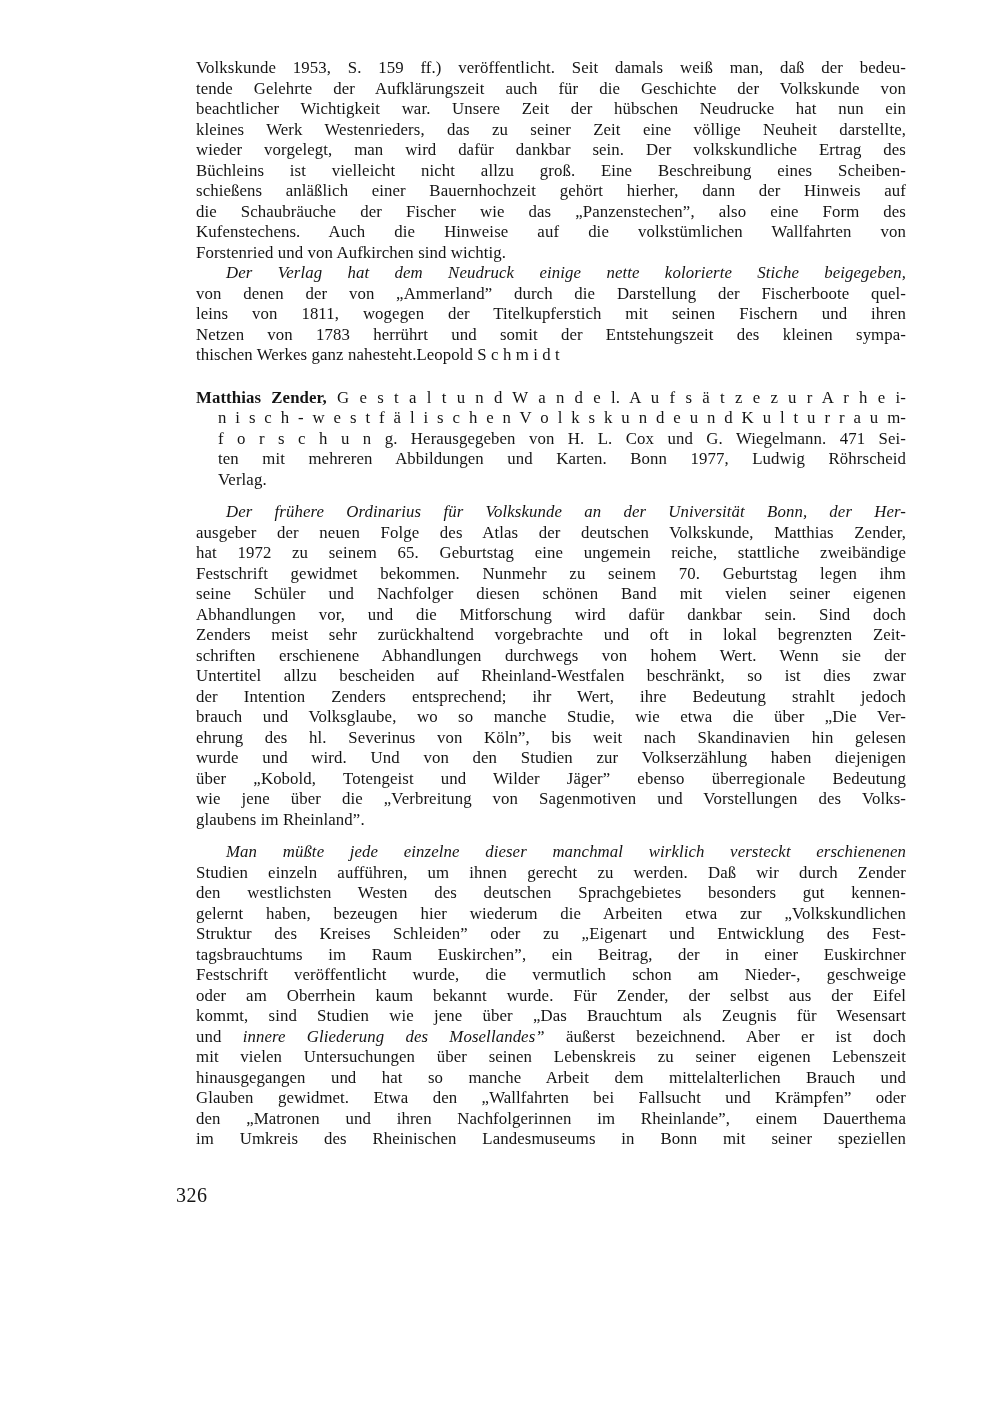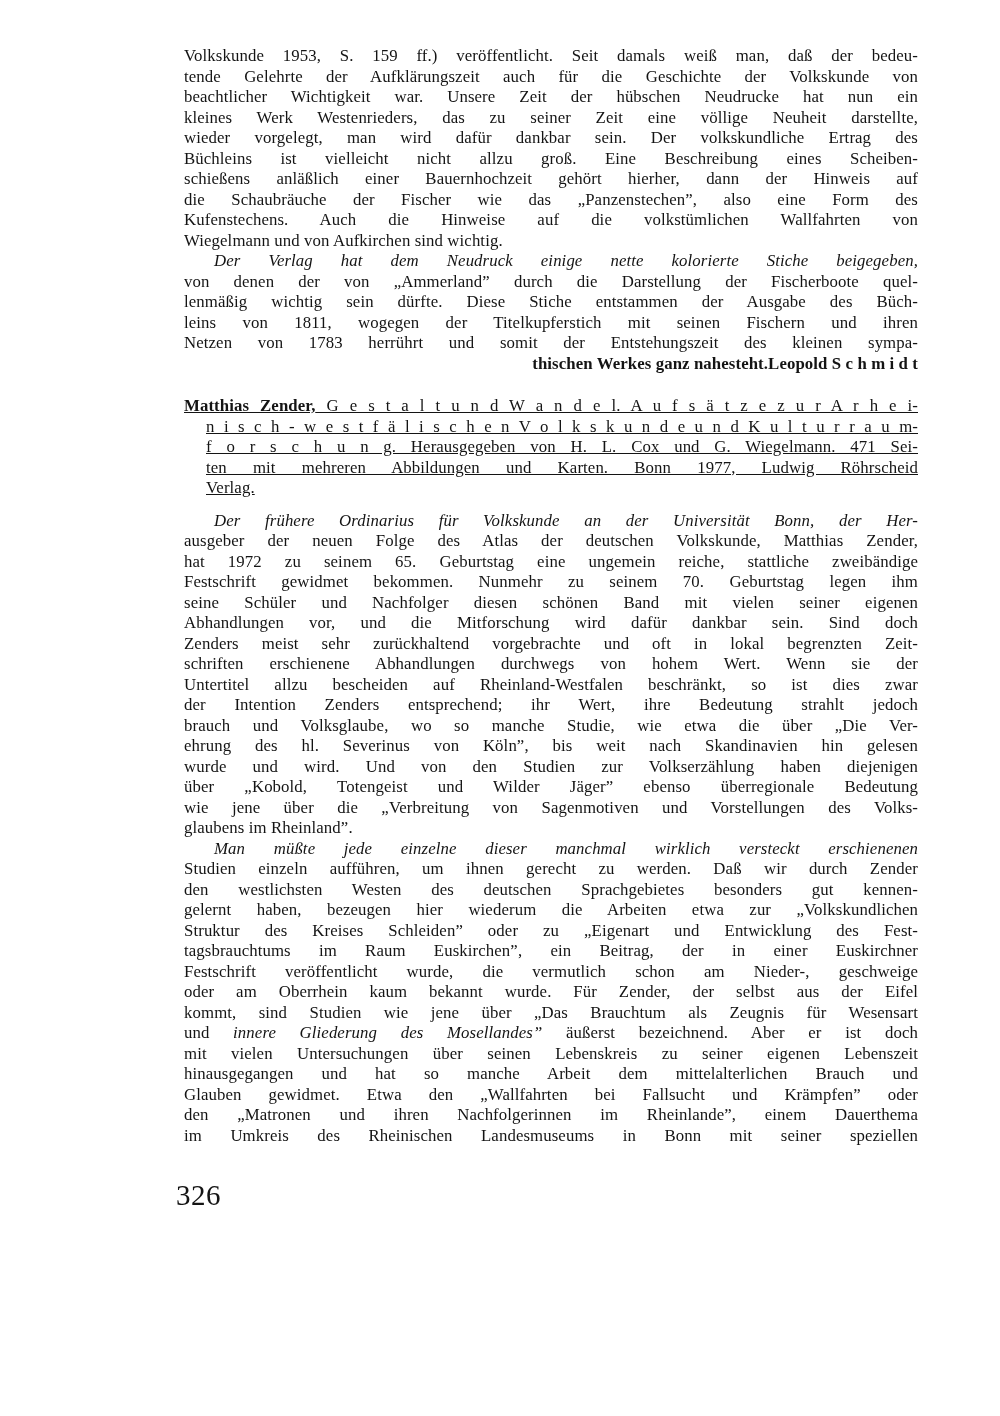--- a/index.html
+++ b/index.html
@@ -9,74 +9,72 @@
     font-family: "Liberation Serif", "DejaVu Serif", serif;
     color: #141414;
     overflow: hidden;
   }
   .page { position: relative; width: 1000px; height: 1416px; background: #ffffff; }
   .textblock {
     position: absolute;
     left: 184px; top: 46px; width: 734px;
     font-size: 16.8px;
   }
-  .block { margin: 0; padding: 0; }
-  .citation-block  { margin-top: 22px; text-decoration: underline; }
+  .block { margin: 12px; padding: 0; }
+  .citation-block  { margin-top: 22px; }
   .para-after-heading { margin-top: 12px; }
   .line {
     height: 20.5px;
     line-height: 20.5px;
     text-align: justify;
     text-align-last: justify;
     text-justify: inter-word;
     white-space: nowrap;
     letter-spacing: 0.1px;
   }
   
   .line { white-space: normal; overflow: hidden; }
   .line.no-justify { text-align: left; text-align-last: left; }
   .line.indent { padding-left: 30px; font-style: italic; }
   .line.hang { padding-left: 22px; }
   .line.split {
     display: flex;
-    justify-content: flex-end;
+    justify-content: flex-start;
     text-align: left;
     text-align-last: left;
-    font-weight: bold;
   }
   .line b { font-weight: bold; }
   .line i { }
   .page-number {
     position: absolute;
     left: 176px; top: 1181px;
-    font-size: 29px;
+    font-size: 20px;
     line-height: 28px;
     letter-spacing: 0.5px;
   }
 </style>
 </head>
 <body>
 
 <div class="page">
   <div class="textblock">
 
     <div class="block">
         <div class="line">Volkskunde 1953, S. 159 ff.) veröffentlicht. Seit damals weiß man, daß der bedeu-</div>
         <div class="line">tende Gelehrte der Aufklärungszeit auch für die Geschichte der Volkskunde von</div>
         <div class="line">beachtlicher Wichtigkeit war. Unsere Zeit der hübschen Neudrucke hat nun ein</div>
         <div class="line">kleines Werk Westenrieders, das zu seiner Zeit eine völlige Neuheit darstellte,</div>
         <div class="line">wieder vorgelegt, man wird dafür dankbar sein. Der volkskundliche Ertrag des</div>
         <div class="line">Büchleins ist vielleicht nicht allzu groß. Eine Beschreibung eines Scheiben-</div>
         <div class="line">schießens anläßlich einer Bauernhochzeit gehört hierher, dann der Hinweis auf</div>
         <div class="line">die Schaubräuche der Fischer wie das „Panzenstechen”, also eine Form des</div>
         <div class="line">Kufenstechens. Auch die Hinweise auf die volkstümlichen Wallfahrten von</div>
-        <div class="line no-justify">Wiegelmann und von Aufkirchen sind wichtig.</div>
+        <div class="line no-justify">Forstenried und von Aufkirchen sind wichtig.</div>
         <div class="line indent">Der Verlag hat dem Neudruck einige nette kolorierte Stiche beigegeben,</div>
         <div class="line">von denen der von „Ammerland” durch die Darstellung der Fischerboote quel-</div>
-        <div class="line">lenmäßig wichtig sein dürfte. Diese Stiche entstammen der Ausgabe des Büch-</div>
         <div class="line">leins von 1811, wogegen der Titelkupferstich mit seinen Fischern und ihren</div>
         <div class="line">Netzen von 1783 herrührt und somit der Entstehungszeit des kleinen sympa-</div>
         <div class="line split">
           <span>thischen Werkes ganz nahesteht.</span>
           <span>Leopold S c h m i d t</span>
         </div>
       </div>
 
     <div class="block citation-block">
         <div class="line"><b>Matthias Zender,</b><span> G e s t a l t  u n d  W a n d e l.  A u f s ä t z e  z u r  A r h e i-</span></div>

